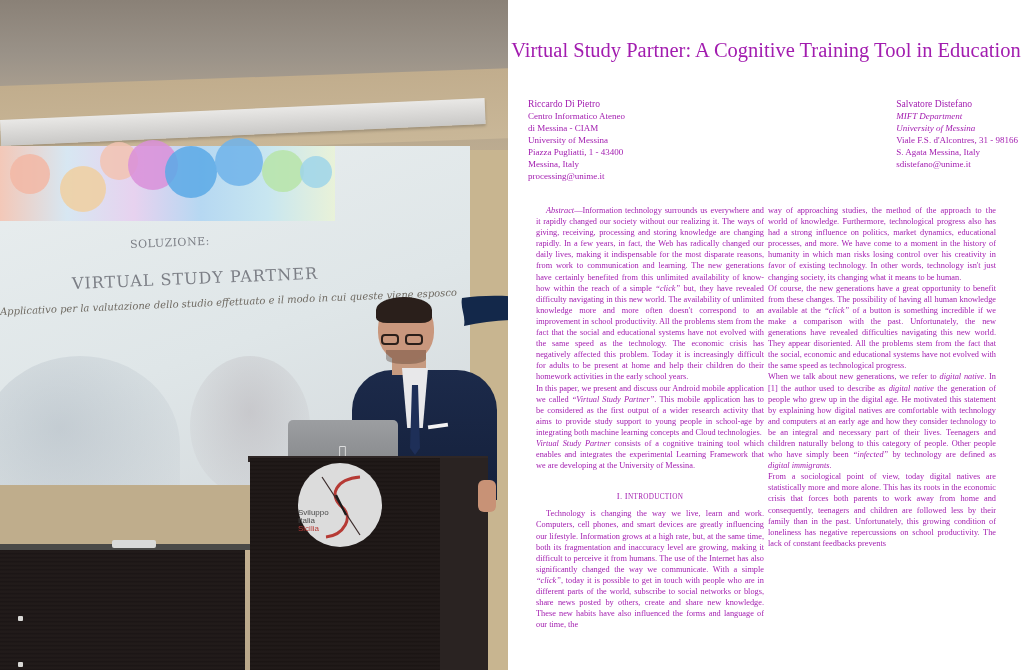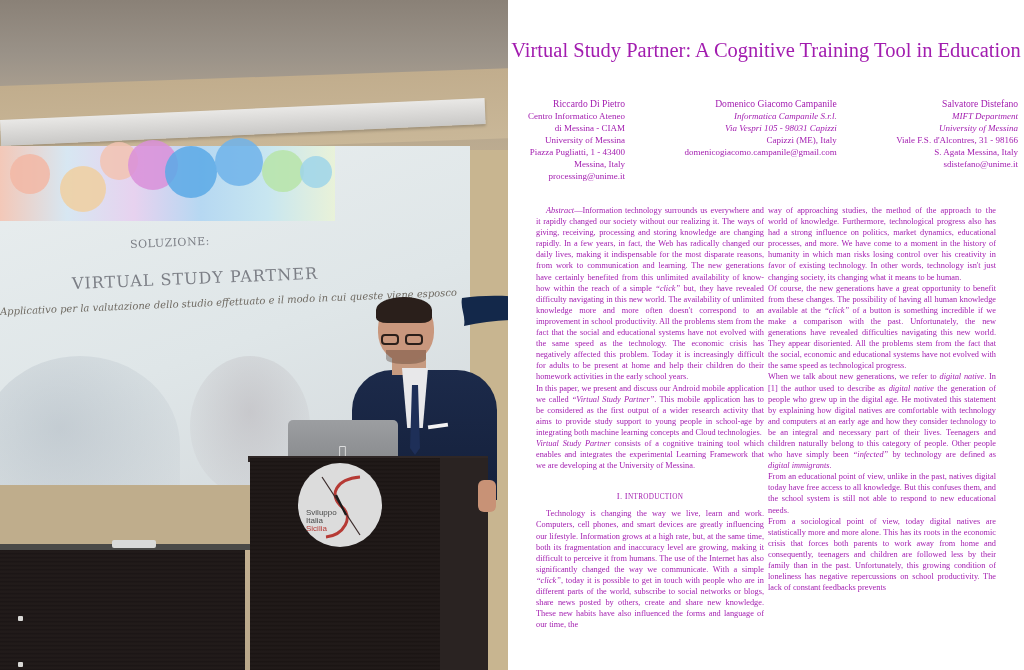--- a/index.html
+++ b/index.html
@@ -52,31 +52,31 @@
 
   .laptop { position:absolute; left:288px; top:420px; width:110px; height:40px; border-radius:5px 5px 0 0;
             background:linear-gradient(180deg,#9c9ea1,#8a8c8f); }
   .apple { position:absolute; left:339px; top:445px; color:#f2f2f2; font-size:12px; line-height:12px; font-family:"DejaVu Sans", sans-serif; }
   .podium { position:absolute; left:250px; top:458px; width:236px; height:212px;
             background:repeating-linear-gradient(180deg,#1c1615 0px,#221b1a 2px,#191312 4px); }
   .podium-side { position:absolute; left:440px; top:458px; width:48px; height:212px; background:#2a2322; }
   .podium-top { position:absolute; left:248px; top:456px; width:240px; height:6px; background:#2f2726; }
   .logo { position:absolute; left:298px; top:463px; width:84px; height:84px; border-radius:50%; background:#dcdcdc; }
   .logo-s { position:absolute; left:0; top:0; }
-  .logo-text { position:absolute; left:8px; top:46px; font-family:"Liberation Sans", sans-serif; font-size:8px; line-height:8px; color:#4a4a4a; }
+  .logo-text { position:absolute; left:0; top:46px; font-family:"Liberation Sans", sans-serif; font-size:8px; line-height:8px; color:#4a4a4a; }
   .logo-text .red { color:#b63a35; }
 
   .arrow { position:absolute; left:460px; top:288px; width:118px; height:48px; }
 
   
   .paper { position:absolute; left:508px; top:0; width:516px; height:478px; background:#ffffff; color:#a21caf;
            font-family:"Liberation Serif", serif; }
   .title { position:absolute; left:0; top:38px; width:516px; text-align:center; font-size:20.5px; line-height:25px; }
   .authors { position:absolute; left:20px; top:98px; width:490px; display:flex; justify-content:space-between; }
-  .author { text-align:right; font-size:9px; line-height:12px; }
+  .author { text-align:left; font-size:9px; line-height:12px; }
   .author .nm { font-size:9.6px; }
   .author .it { font-style:italic; }
   .col { position:absolute; top:205px; width:228px; font-size:8.3px; line-height:11.1px; text-align:justify; }
   .col-left { left:28px; }
   .col-right { left:260px; }
   .col p { margin:0; }
   .abs { font-weight:normal; }
   .indent { text-indent:10px; }
   .section { text-align:center; margin:20px 0 5px 0 !important; font-size:8.6px; letter-spacing:.3px; }
   .sc { font-size:7.2px; }
@@ -163,27 +163,20 @@
     <div class="author">
       <div class="nm">Riccardo Di Pietro</div>
       <div>Centro Informatico Ateneo</div>
       <div>di Messina - CIAM</div>
       <div>University of Messina</div>
       <div>Piazza Pugliatti, 1 - 43400</div>
       <div>Messina, Italy</div>
       <div>processing@unime.it</div>
     </div>
     <div class="author">
-      <div class="nm">Domenico Giacomo Campanile</div>
-      <div class="it">Informatica Campanile S.r.l.</div>
-      <div class="it">Via Vespri 105 - 98031 Capizzi</div>
-      <div>Capizzi (ME), Italy</div>
-      <div>domenicogiacomo.campanile@gmail.com</div>
-    </div>
-    <div class="author">
       <div class="nm">Salvatore Distefano</div>
       <div class="it">MIFT Department</div>
       <div class="it">University of Messina</div>
       <div>Viale F.S. d'Alcontres, 31 - 98166</div>
       <div>S. Agata Messina, Italy</div>
       <div>sdistefano@unime.it</div>
     </div>
   </div>
 
   <div class="col col-left">
@@ -191,16 +184,15 @@
     <p class="abs"><span>In this paper, we present and discuss our Android mobile application we called</span> <em>“Virtual Study Partner”</em><span>. This mobile application has to be considered as the first output of a wider research activity that aims to provide study support to young people in school-age by integrating both machine learning concepts and Cloud technologies.</span></p>
     <p class="abs"><em>Virtual Study Partner</em><span> consists of a cognitive training tool which enables and integrates the experimental Learning Framework that we are developing at the University of Messina.</span></p>
     <p class="section"><span>I.</span> <span>I</span><span class="sc">NTRODUCTION</span></p>
     <p class="indent"><span>Technology is changing the way we live, learn and work. Computers, cell phones, and smart devices are greatly influencing our lifestyle. Information grows at a high rate, but, at the same time, both its fragmentation and inaccuracy level are growing, making it difficult to perceive it from humans. The use of the Internet has also significantly changed the way we communicate. With a simple</span> <em>“click”</em><span>, today it is possible to get in touch with people who are in different parts of the world, subscribe to social networks or blogs, share news posted by others, create and share new knowledge. These new habits have also influenced the forms and language of our time, the</span></p>
   </div>
 
   <div class="col col-right">
     <p>way of approaching studies, the method of the approach to the world of knowledge. Furthermore, technological progress also has had a strong influence on politics, market dynamics, educational processes, and more. We have come to a moment in the history of humanity in which man risks losing control over his creativity in favor of existing technology. In other words, technology isn't just changing society, its changing what it means to be human.</p>
     <p><span>Of course, the new generations have a great opportunity to benefit from these changes. The possibility of having all human knowledge available at the</span> <em>“click”</em> <span>of a button is something incredible if we make a comparison with the past. Unfortunately, the new generations have revealed difficulties navigating this new world. They appear disoriented. All the problems stem from the fact that the social, economic and educational systems have not evolved with the same speed as technological progress.</span></p>
     <p><span>When we talk about new generations, we refer to</span> <em>digital native</em><span>. In [1] the author used to describe as</span> <em>digital native</em> <span>the generation of people who grew up in the digital age. He motivated this statement by explaining how digital natives are comfortable with technology and computers at an early age and how they consider technology to be an integral and necessary part of their lives. Teenagers and children naturally belong to this category of people. Other people who have simply been</span> <em>“infected”</em> <span>by technology are defined as</span> <em>digital immigrants</em><span>.</span></p>
-    <p>From an educational point of view, unlike in the past, natives digital today have free access to all knowledge. But this confuses them, and the school system is still not able to respond to new educational needs.</p>
     <p>From a sociological point of view, today digital natives are statistically more and more alone. This has its roots in the economic crisis that forces both parents to work away from home and consequently, teenagers and children are followed less by their family than in the past. Unfortunately, this growing condition of loneliness has negative repercussions on school productivity. The lack of constant feedbacks prevents</p>
   </div>
 </div>
 
 </body></html>

